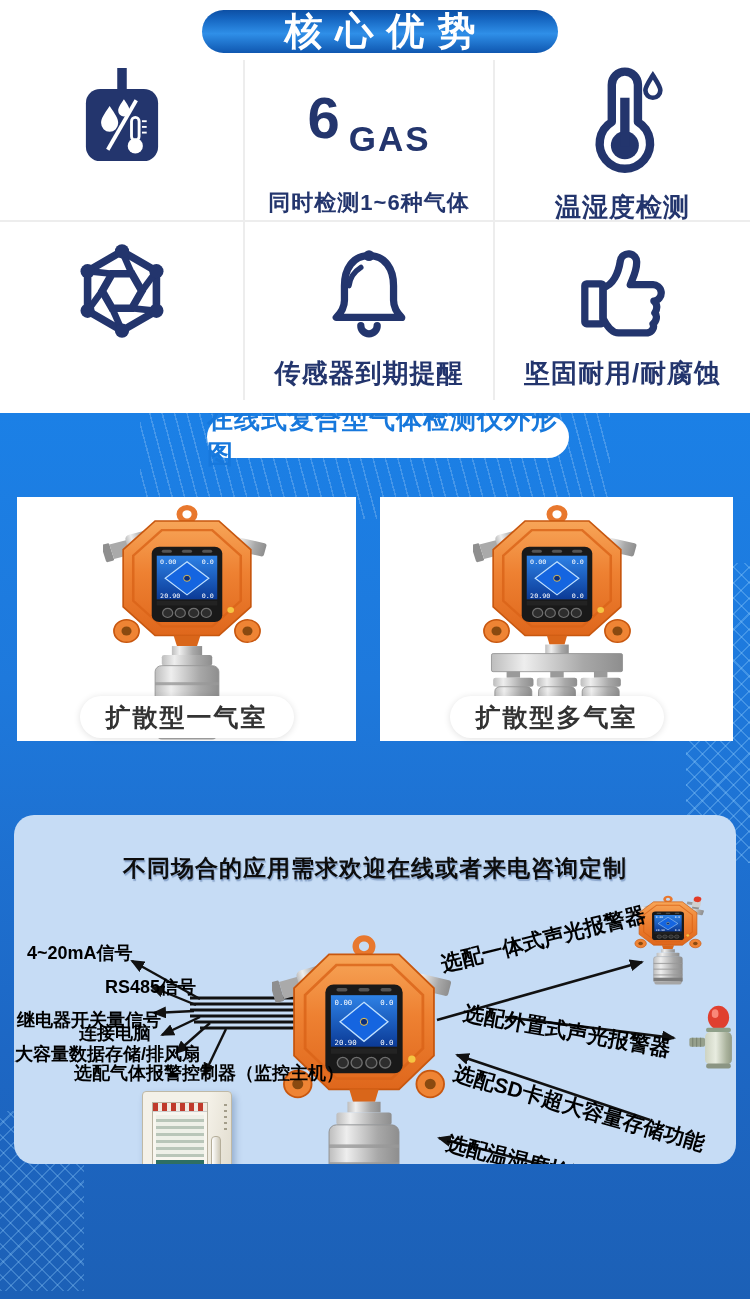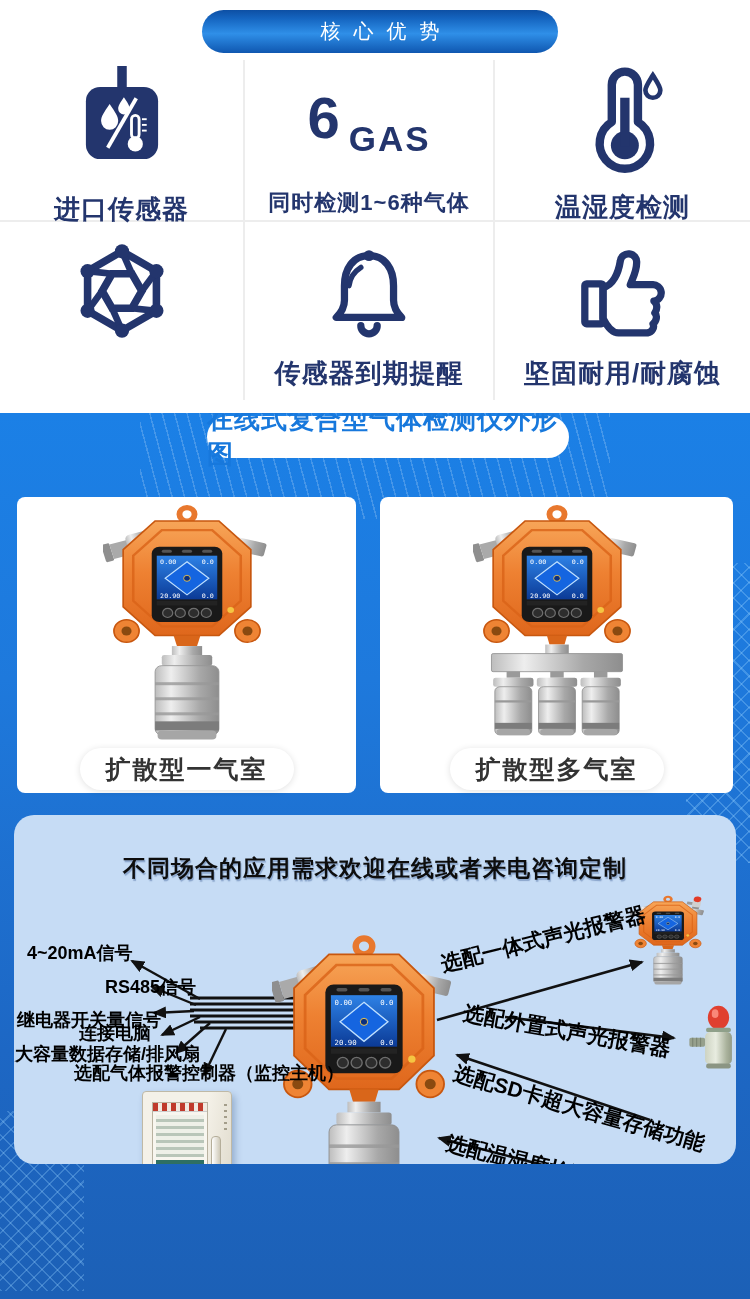--- a/index.html
+++ b/index.html
@@ -6,21 +6,21 @@
   body{font-family:"Liberation Sans","DejaVu Sans",sans-serif;background:#888;}
   .page{position:relative;width:750px;height:1299px;margin:0 auto;background:#fff;overflow:hidden;
         font-family:"Liberation Sans","DejaVu Sans",sans-serif;
         --navy:#23356d;--blue:#1b7ee4;--titleblue:#1778dc;--cardblue:#c6dcf5;--orange:#ef8434;}
 
   
   .top-section{position:absolute;left:0;top:0;width:750px;height:413px;background:#fff;}
   .header-pill{position:absolute;left:202px;top:10px;width:356px;height:43px;border-radius:23px;
     background:linear-gradient(180deg,#0d4fa4 0%,#1565c0 20%,#2f8fe8 55%,#0f57b0 100%);
     display:flex;align-items:center;justify-content:center;}
-  .header-pill span{color:#fff;font-size:20px;font-weight:400;letter-spacing:13px;padding-left:13px;}
+  .header-pill span{color:#fff;font-size:38px;font-weight:700;letter-spacing:13px;padding-left:13px;}
 
   .features{position:absolute;left:0;top:60px;width:750px;display:grid;
     grid-template-columns:245px 250px 255px;grid-template-rows:162px 178px;}
   .fcell{display:flex;flex-direction:column;align-items:center;}
   .fcell.br{border-right:2px solid #ededed;}
   .fcell.bb{border-bottom:2px solid #ededed;}
   .icon-box{height:116px;display:flex;align-items:flex-end;justify-content:center;padding-top:6px;}
   .flabel{margin-top:12px;font-size:26px;font-weight:600;color:var(--navy);letter-spacing:1px;white-space:nowrap;}
   .flabel.small{font-size:22px;}
   .biggas{height:116px;display:flex;align-items:center;justify-content:center;color:var(--navy);}
@@ -35,21 +35,21 @@
   .pat2{position:absolute;right:0;top:150px;width:64px;height:300px;
     background:repeating-linear-gradient(45deg,rgba(150,210,255,.30) 0 1.5px,transparent 1.5px 11px),
                repeating-linear-gradient(-45deg,rgba(150,210,255,.30) 0 1.5px,transparent 1.5px 11px);}
   .pat3{position:absolute;left:0;bottom:8px;width:84px;height:180px;
     background:repeating-linear-gradient(45deg,rgba(150,210,255,.28) 0 1.5px,transparent 1.5px 11px),
                repeating-linear-gradient(-45deg,rgba(150,210,255,.28) 0 1.5px,transparent 1.5px 11px);}
   .outline-pill{position:absolute;left:207px;top:3px;width:362px;height:42px;background:#fff;border-radius:21px;
     display:flex;align-items:center;justify-content:center;}
   .outline-pill span{color:var(--titleblue);font-size:26px;font-weight:700;letter-spacing:1px;}
 
-  .pcard{position:absolute;top:84px;height:296px;background:#fff;border-radius:8px;}
+  .pcard{position:absolute;top:84px;height:244px;background:#fff;border-radius:0;}
   .pcard.left{left:17px;width:339px;}
   .pcard.right{left:380px;width:353px;}
   .pcard .device-wrap{position:absolute;left:50%;top:6px;transform:translateX(-50%);width:168px;height:256px;}
   .card-pill{position:absolute;left:50%;transform:translateX(-50%);bottom:3px;height:42px;padding:0 26px;
     background:#fff;border-radius:21px;box-shadow:0 1px 7px rgba(0,0,0,.12);
     display:flex;align-items:center;justify-content:center;}
   .card-pill span{font-size:25px;font-weight:600;color:#333;letter-spacing:2px;white-space:nowrap;}
 
   
   .custom-card{position:absolute;left:14px;top:402px;width:722px;height:349px;background:var(--cardblue);
@@ -98,21 +98,20 @@
             <path d="M42,40 c-6,9 -9,13 -9,18 a9,9 0 0 0 18,0 c0,-5 -3,-9 -9,-18 z" fill="#fff"></path>
             <path d="M57,33 c-4,6 -6,9 -6,12 a6,6 0 0 0 12,0 c0,-3 -2,-6 -6,-12 z" fill="#fff"></path>
             <line x1="70" y1="34" x2="40" y2="86" stroke="#fff" stroke-width="4"></line>
             <rect x="65" y="52" width="8" height="24" rx="4" fill="none" stroke="#fff" stroke-width="3"></rect>
             <circle cx="69" cy="82" r="8" fill="#fff"></circle>
             <line x1="76" y1="56" x2="81" y2="56" stroke="#fff" stroke-width="2"></line>
             <line x1="76" y1="62" x2="81" y2="62" stroke="#fff" stroke-width="2"></line>
             <line x1="76" y1="68" x2="81" y2="68" stroke="#fff" stroke-width="2"></line>
           </svg>
         </div>
-        <div class="flabel">进口传感器</div>
       </div>
 
       <div class="fcell br bb">
         <div class="biggas">
           <span class="bg-num">6</span>
           <span class="bg-unit">GAS</span>
         </div>
         <div class="flabel small">同时检测1~6种气体</div>
       </div>
 

